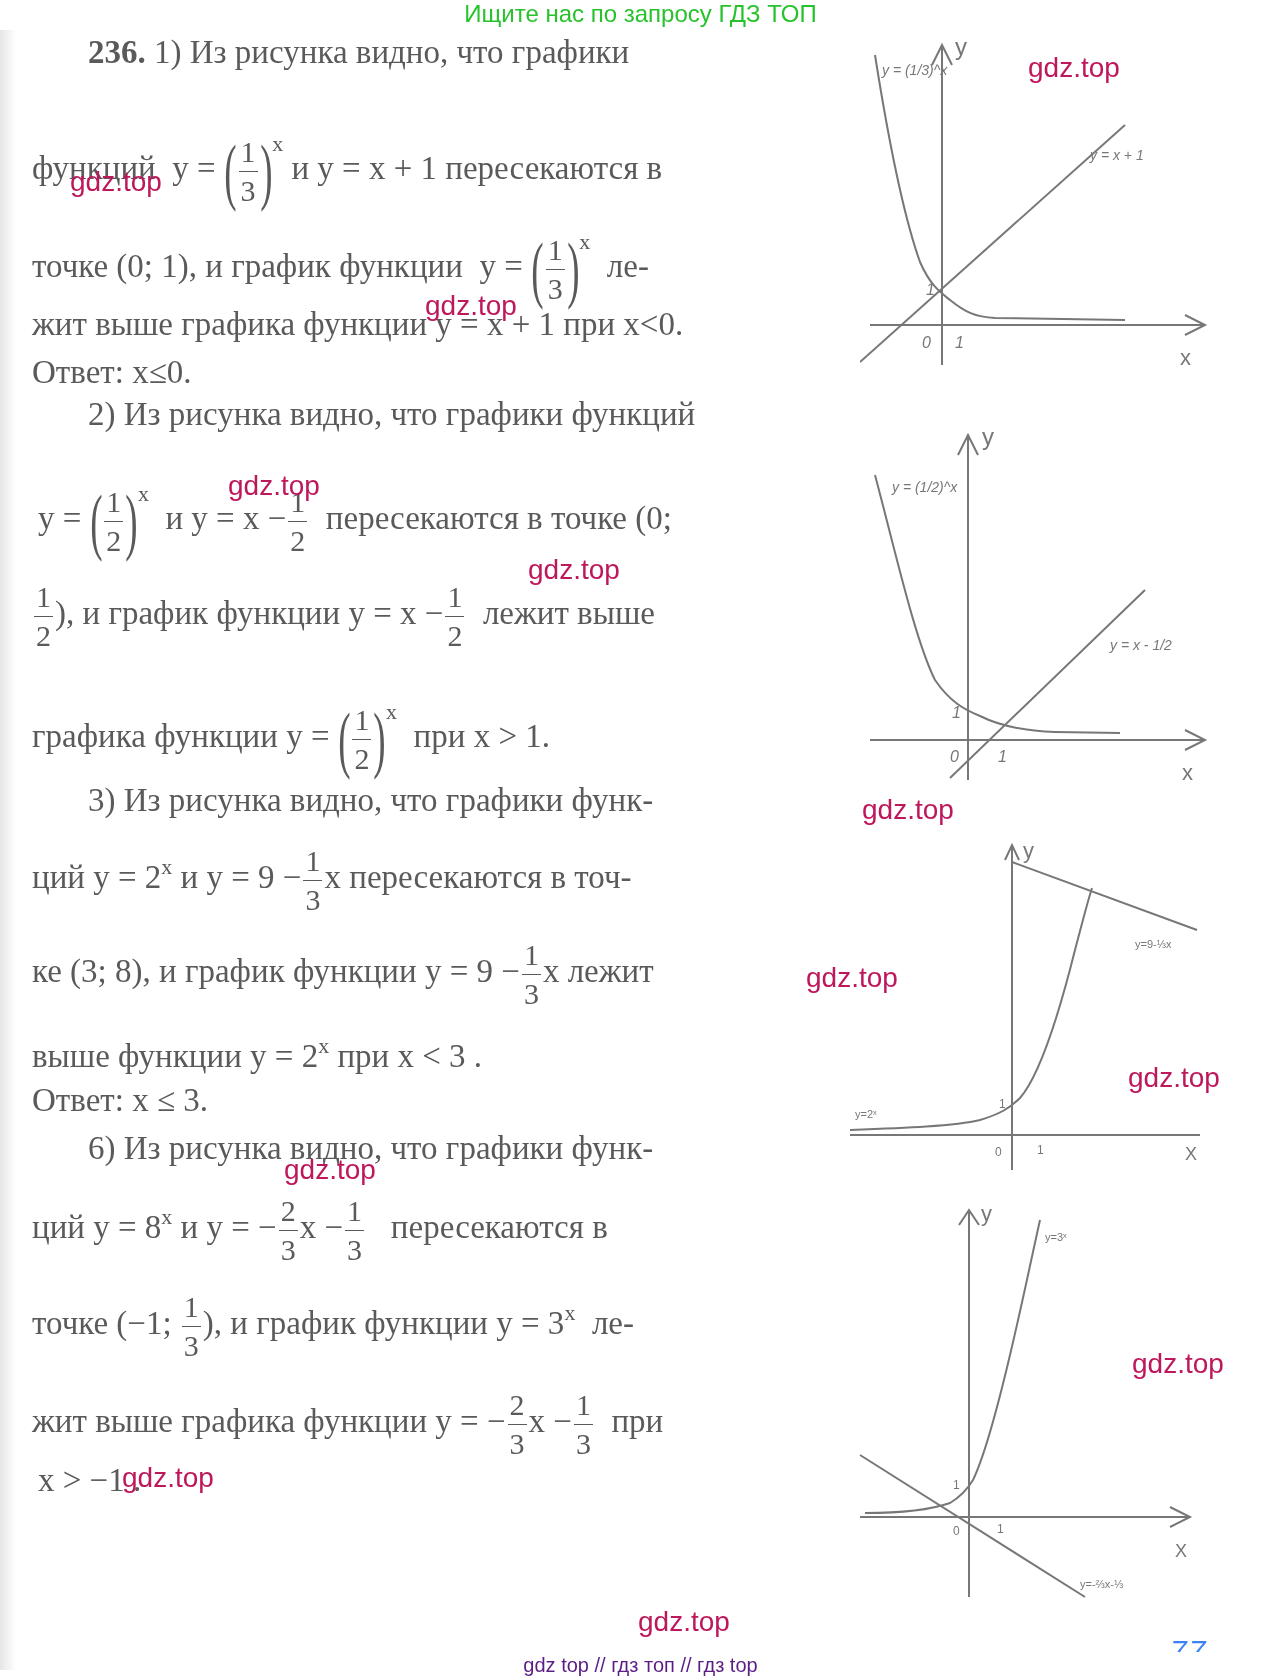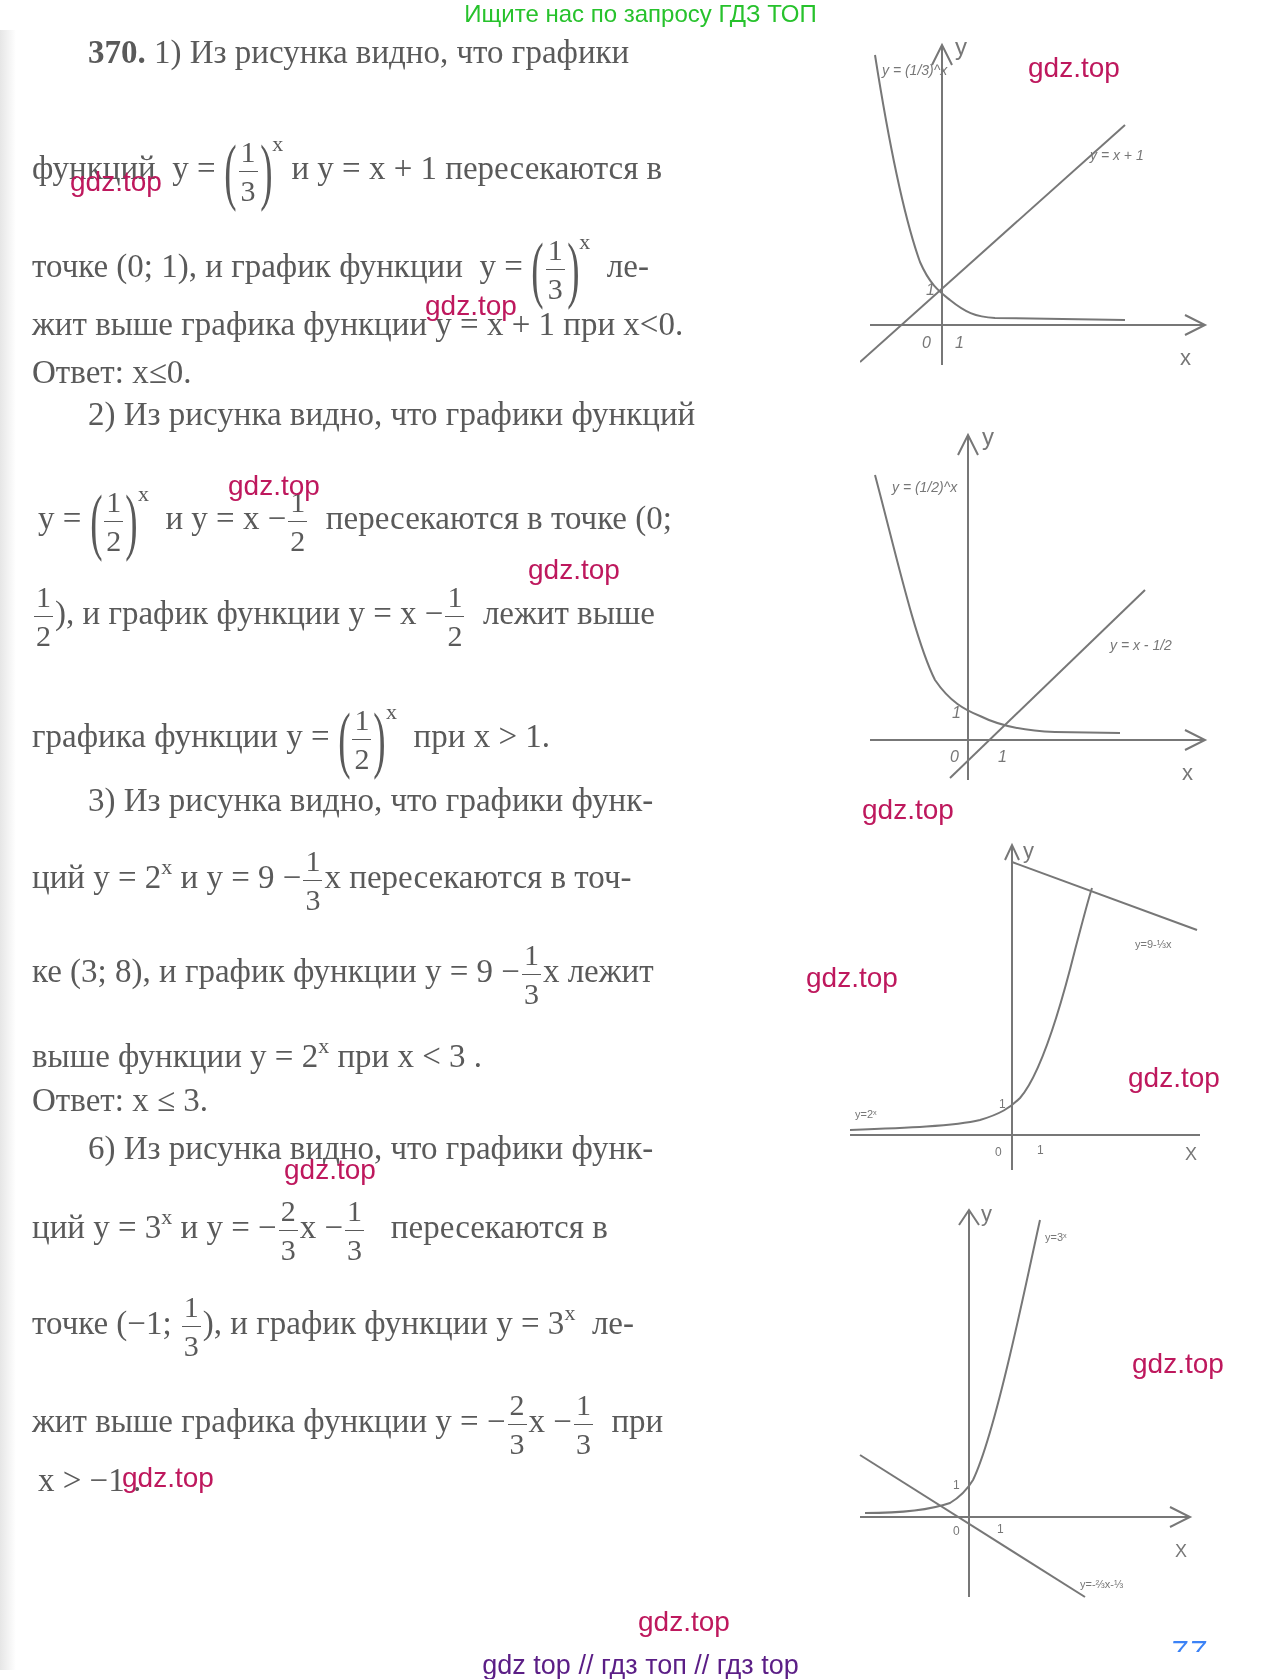--- a/index.html
+++ b/index.html
@@ -14,21 +14,21 @@
     background: linear-gradient(to right, #e6e6e6, #ffffff);
   }
   .top-banner {
     position: absolute; top: 0; left: 0; width: 1281px; text-align: center;
     font-family: "Liberation Sans", "DejaVu Sans", sans-serif;
     color: #27c22c; font-size: 24px; line-height: 28px;
   }
   .bottom-banner {
     position: absolute; top: 1652px; left: 0; width: 1281px; text-align: center;
     font-family: "Liberation Sans", "DejaVu Sans", sans-serif;
-    color: #5b1e86; font-size: 27px; line-height: 26px;
+    color: #5b1e86; font-size: 20px; line-height: 26px;
   }
   .line {
     position: absolute; font-size: 33px; white-space: nowrap; line-height: 40px;
   }
   .bold { font-weight: bold; }
   .wm {
     position: absolute; font-family: "Liberation Sans", "DejaVu Sans", sans-serif;
     font-size: 28px; color: #be185d; line-height: 32px;
   }
   .frac {
@@ -52,21 +52,21 @@
   }
 </style>
 </head>
 <body>
 
 <div class="scanedge"></div>
 
 <div class="top-banner">Ищите нас по запросу ГДЗ ТОП</div>
 
 <div class="line" style="left:88px;top:32px;">
-  <span class="bold">370.</span>
+  <span class="bold">236.</span>
   <span>1) Из рисунка видно, что графики</span>
 </div>
 <div class="line" style="left:32px;top:108px;margin-top:16px;">
   <span>функций</span>&nbsp;&nbsp;<span>y =</span>
   <span class="paren">(</span><span class="frac"><span class="num">1</span><span class="den">3</span></span><span class="paren">)</span><span class="sup">x</span>
   <span>и  y = x + 1  пересекаются  в</span>
 </div>
 <div class="line" style="left:32px;top:222px;">
   <span>точке (0; 1), и график функции</span>&nbsp;&nbsp;<span>y =</span>
   <span class="paren">(</span><span class="frac"><span class="num">1</span><span class="den">3</span></span><span class="paren">)</span><span class="sup">x</span>
@@ -100,21 +100,21 @@
 <div class="line" style="left:32px;top:940px;">
   <span>ке (3; 8), и график функции  y = 9 −</span><span class="frac"><span class="num">1</span><span class="den">3</span></span><span>x  лежит</span>
 </div>
 <div class="line" style="left:32px;top:1026px;">
   <span>выше функции  y = 2</span><span class="sup-small">x</span><span> при  x &lt; 3 .</span>
 </div>
 <div class="line" style="left:32px;top:1080px;">Ответ: x  ≤ 3.</div>
 
 <div class="line" style="left:88px;top:1128px;">6) Из рисунка видно, что графики функ-</div>
 <div class="line" style="left:32px;top:1196px;">
-  <span>ций   y = 3</span><span class="sup-small">x</span>
+  <span>ций   y = 8</span><span class="sup-small">x</span>
   <span>и   y = −</span><span class="frac"><span class="num">2</span><span class="den">3</span></span><span>x −</span><span class="frac"><span class="num">1</span><span class="den">3</span></span>
   &nbsp;&nbsp;<span>пересекаются  в</span>
 </div>
 <div class="line" style="left:32px;top:1292px;">
   <span>точке (−1;</span>&nbsp;<span class="frac"><span class="num">1</span><span class="den">3</span></span><span>), и график функции  y = 3</span><span class="sup-small">x</span>
   &nbsp;<span>ле-</span>
 </div>
 <div class="line" style="left:32px;top:1390px;">
   <span>жит выше графика функции  y = −</span><span class="frac"><span class="num">2</span><span class="den">3</span></span><span>x −</span><span class="frac"><span class="num">1</span><span class="den">3</span></span>
   &nbsp;<span>при</span>

